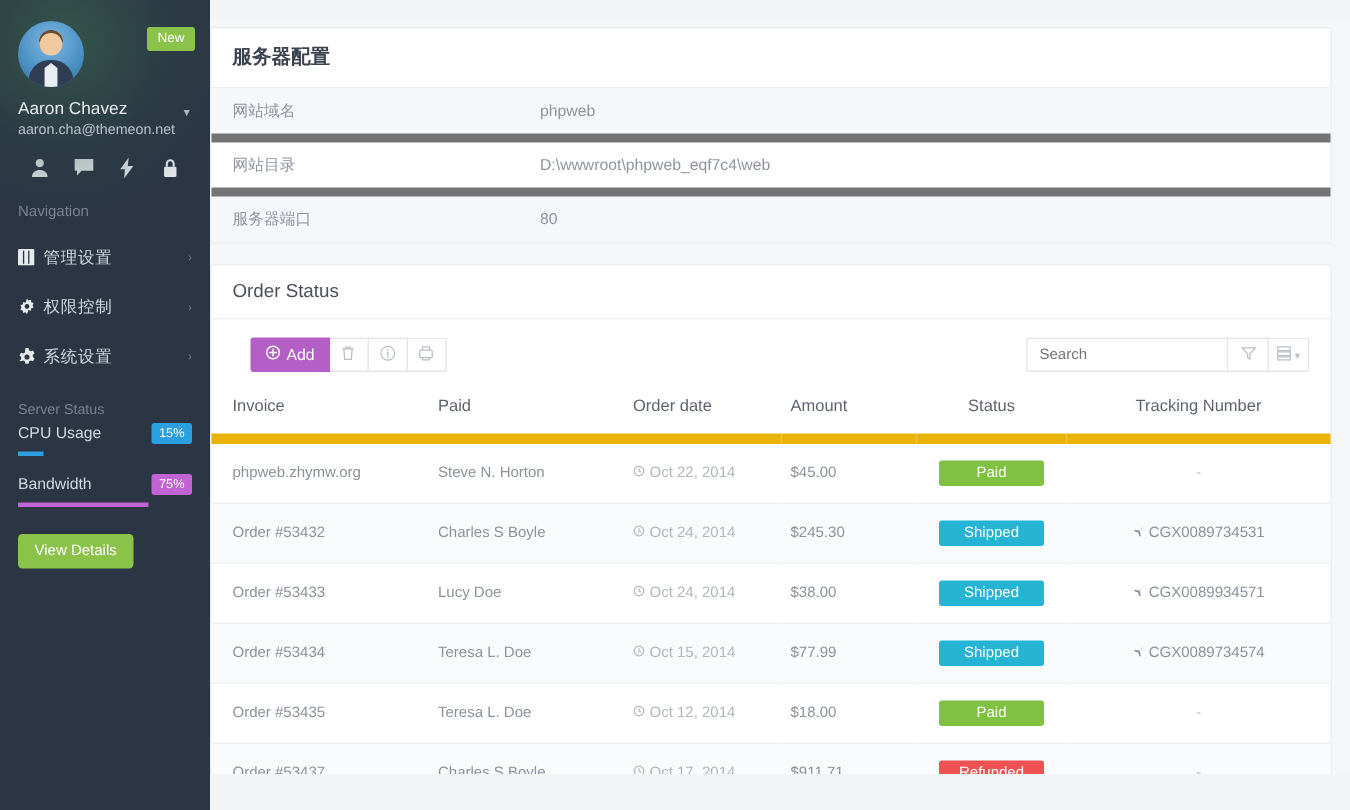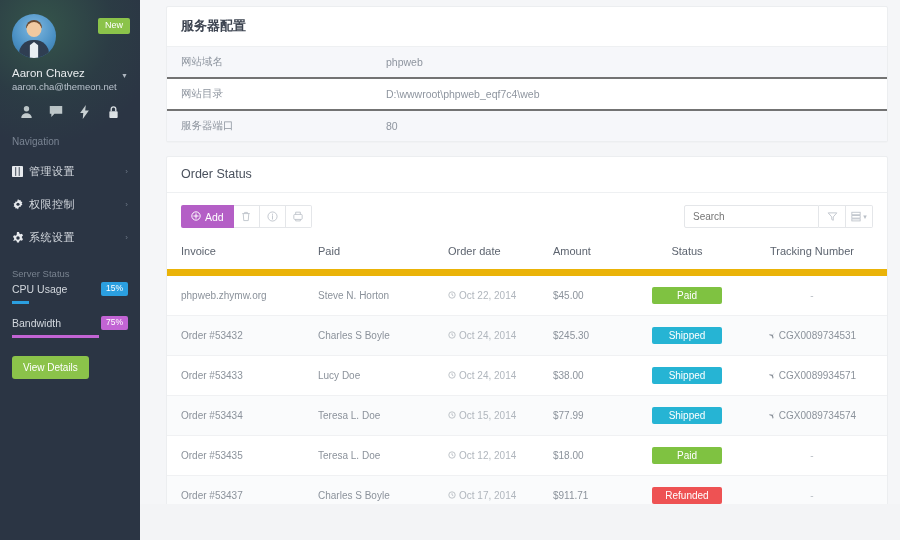--- a/index.html
+++ b/index.html
@@ -95,59 +95,59 @@
   .track { height: 3px; background: #39445400; margin: 5px 0 12px 0; }
   .fill { height: 3px; }
   .btn-view {
     display: inline-block; margin: 6px 0 0 0;
     background: #8bc34a; color: #fff; font-size: 10px;
     padding: 6px 11px; border-radius: 3px; cursor: pointer;
   }
 
   
   #main {
-    position: absolute; left: 140px; top: 0;
+    position: absolute; left: 140px; top: 12px;
     width: 760px; height: 504px;
     background: #f5f6f8;
-    padding: 6px 12px 0 26px;
+    padding: 6px 12px 0 0;
     overflow: hidden;
   }
   .card {
     background: #fff; border: 1px solid #eceef0;
     border-radius: 2px; box-shadow: 0 1px 1px rgba(0,0,0,.02);
   }
   .card-head {
     padding: 10px 14px 11px 14px; border-bottom: 1px solid #eef0f2;
   }
   .card-head h2 {
     font-size: 13px; color: #3c4350; font-weight: bold;
   }
   .card-head h2.lat { font-weight: normal; color: #49505c; font-size: 12.5px; }
 
   
   .cfg { width: 100%; border-collapse: collapse; }
   .cfg tr td {
     font-size: 10.5px; color: #8e959f; padding: 8px 14px;
-    border-bottom: 2px solid #737373;
+    border-bottom: 6px solid #737373;
   }
   .cfg tr td.k { width: 205px; }
   .cfg tr:nth-child(odd) { background: #f6f7fa; }
   .cfg tr:nth-child(even) { background: #ffffff; }
   .cfg tr:last-child td { border-bottom: none; }
 
   
   .toolbar {
     display: flex; align-items: center; justify-content: space-between;
     padding: 12px 14px 11px 14px;
   }
   .btngrp { display: flex; }
   .b-add {
     background: #b45fc6; color: #fff; font-size: 10.5px;
     padding: 5px 10px; border-radius: 2px 0 0 2px; cursor: pointer;
-    display: flex; align-items: center; gap: 4px;
+    display: flex; align-items: center; gap: 4px; margin-left: 12px;
   }
   .b-ico {
     background: #fff; border: 1px solid #e4e6e9; border-left: none;
     width: 26px; height: 23px; display: flex; align-items: center;
     justify-content: center; cursor: pointer; color: #b9bfc7;
   }
   .b-ico:last-child { border-radius: 0 2px 2px 0; }
   .searchgrp { display: flex; align-items: flex-end; }
   .searchbox {
     width: 135px; height: 23px; border: 1px solid #e4e6e9;

